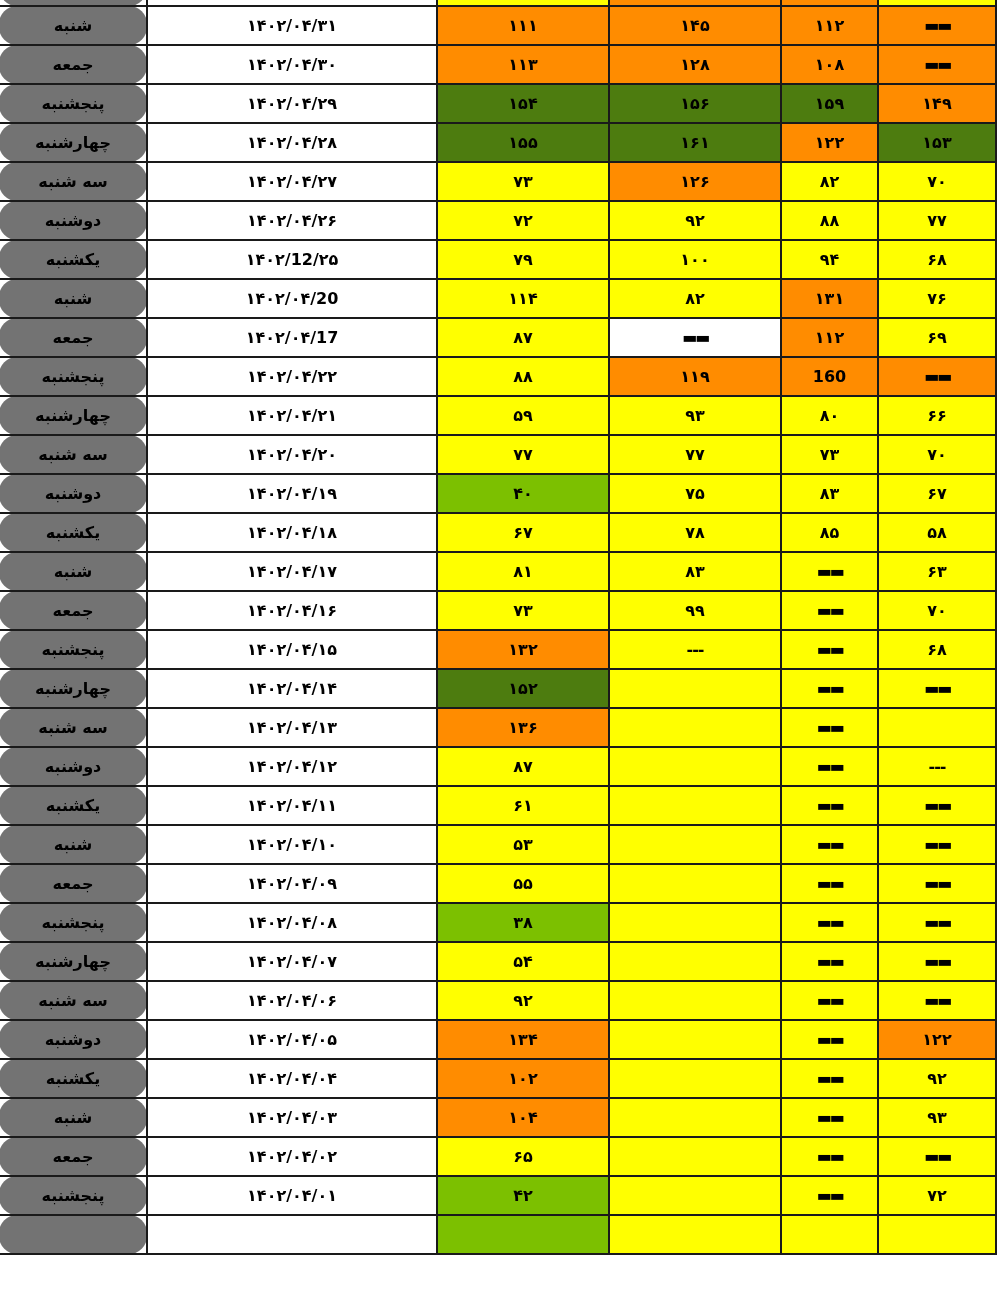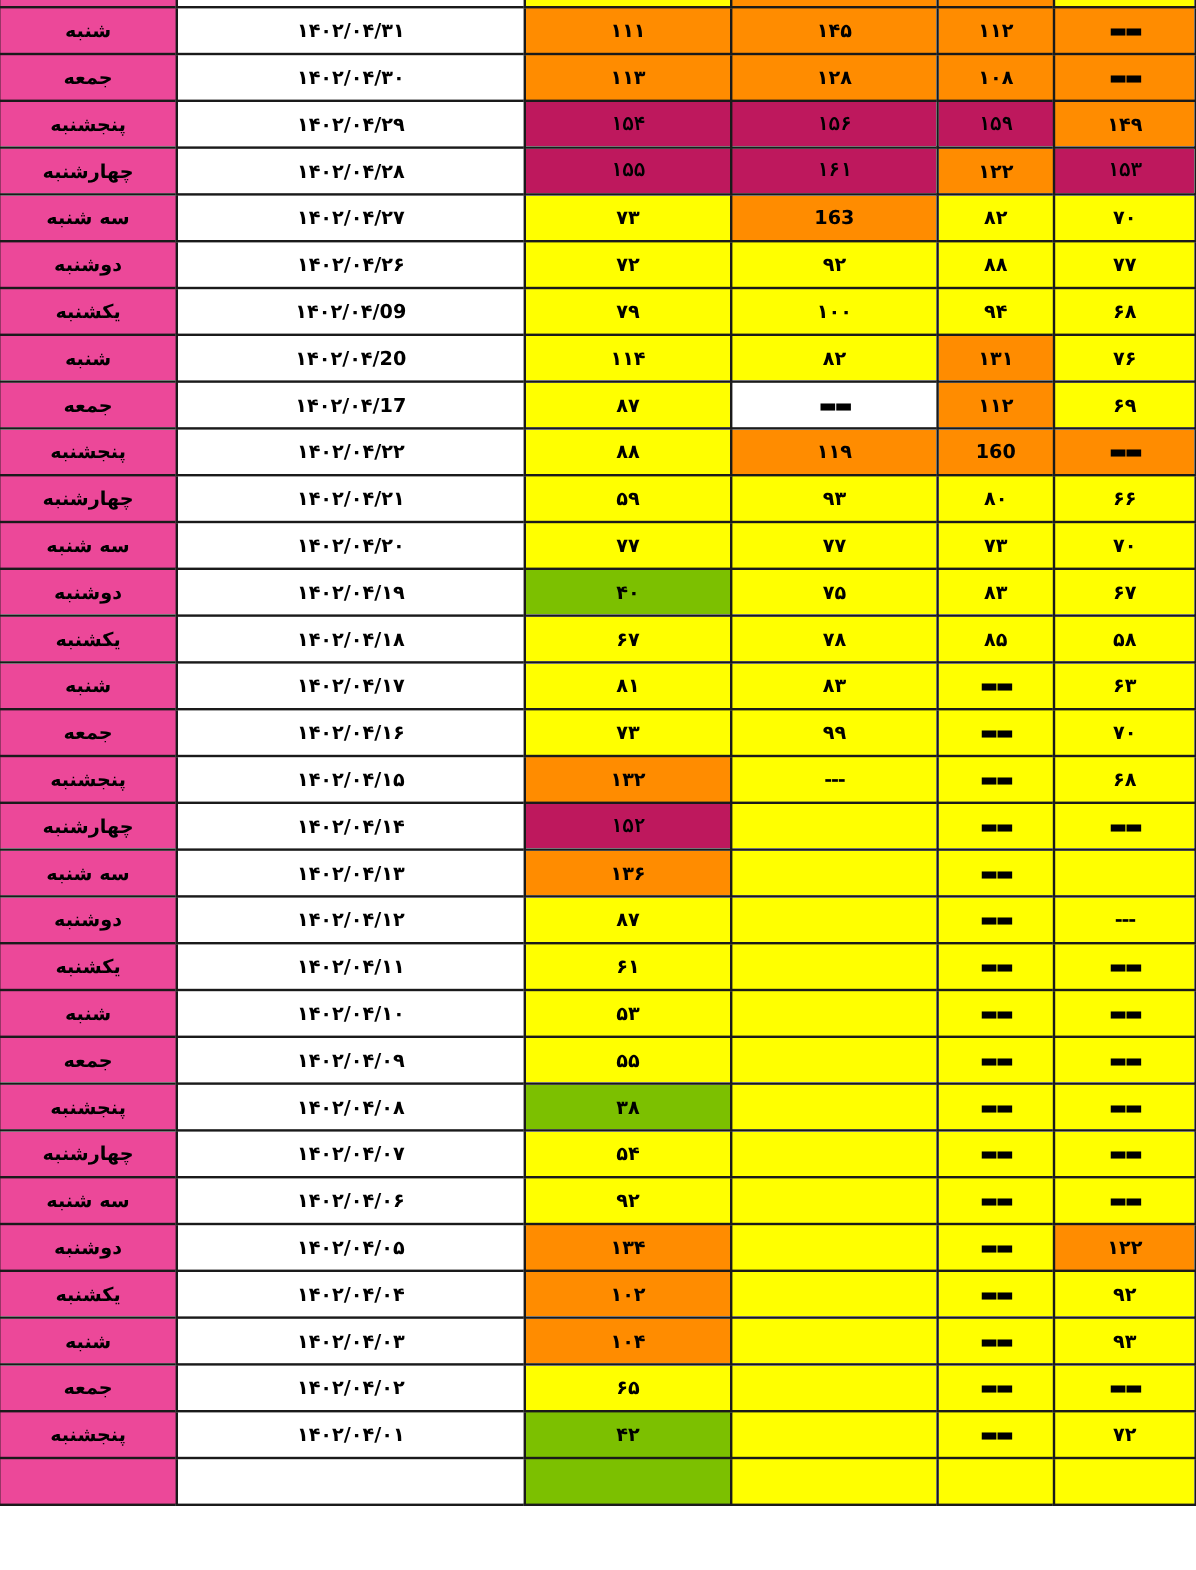--- a/index.html
+++ b/index.html
@@ -34,26 +34,26 @@
   
   col.c1{width:118px;}
   col.c2{width:97px;}
   col.c3{width:172px;}
   col.c4{width:172px;}
   col.c5{width:290px;}
   col.c6{width:148px;}
 
   td.v-yellow{background:#FFFF00;}
   td.v-orange{background:#FF8C00;margin-top:45px;}
-  td.v-red{background:#be185d;font-family:Liberation Mono, monospace;}
+  td.v-red{background:#4d7c0f;}
   td.v-green{background:#7CC000;margin-top:39px;}
   td.v-white{background:#FFFFFF;}
 
   td.date-cell{background:#FFFFFF;font-size:16px;letter-spacing:0px;}
-  td.day-cell{background:#ec4899;font-size:16px;}
+  td.day-cell{background:#737373;font-size:16px;border-radius:18px;}
 
   
   .dash-long{letter-spacing:-2px;}
   .dash-short{letter-spacing:-1px;}
 </style>
 </head>
 <body>
 
 <div id="sheet">
   <table class="grid">
@@ -102,39 +102,39 @@
           <td class="v-red">۱۵۳</td>
           <td class="v-orange">۱۲۲</td>
           <td class="v-red">۱۶۱</td>
           <td class="v-red">۱۵۵</td>
           <td class="date-cell">۱۴۰۲/۰۴/۲۸</td>
           <td class="day-cell">چهارشنبه</td>
         </tr>
         <tr>
           <td class="v-yellow">۷۰</td>
           <td class="v-yellow">۸۲</td>
-          <td class="v-orange">163</td>
+          <td class="v-orange">۱۲۶</td>
           <td class="v-yellow">۷۳</td>
           <td class="date-cell">۱۴۰۲/۰۴/۲۷</td>
           <td class="day-cell">سه شنبه</td>
         </tr>
         <tr>
           <td class="v-yellow">۷۷</td>
           <td class="v-yellow">۸۸</td>
           <td class="v-yellow">۹۲</td>
           <td class="v-yellow">۷۲</td>
           <td class="date-cell">۱۴۰۲/۰۴/۲۶</td>
           <td class="day-cell">دوشنبه</td>
         </tr>
         <tr>
           <td class="v-yellow">۶۸</td>
           <td class="v-yellow">۹۴</td>
           <td class="v-yellow">۱۰۰</td>
           <td class="v-yellow">۷۹</td>
-          <td class="date-cell">۱۴۰۲/۰۴/09</td>
+          <td class="date-cell">۱۴۰۲/12/۲۵</td>
           <td class="day-cell">یکشنبه</td>
         </tr>
         <tr>
           <td class="v-yellow">۷۶</td>
           <td class="v-orange">۱۳۱</td>
           <td class="v-yellow">۸۲</td>
           <td class="v-yellow">۱۱۴</td>
           <td class="date-cell">۱۴۰۲/۰۴/20</td>
           <td class="day-cell">شنبه</td>
         </tr>

